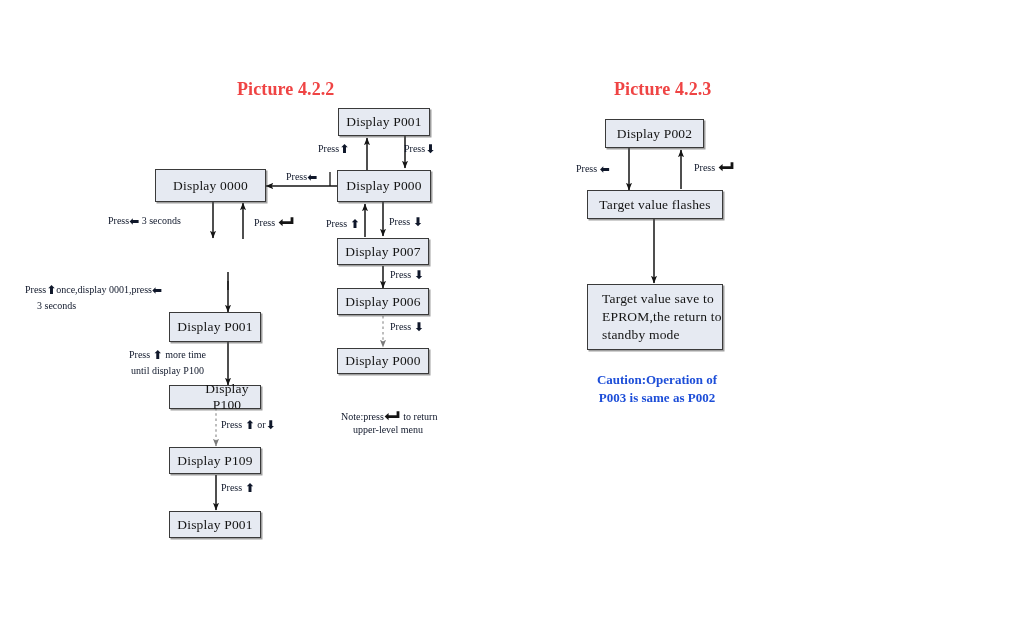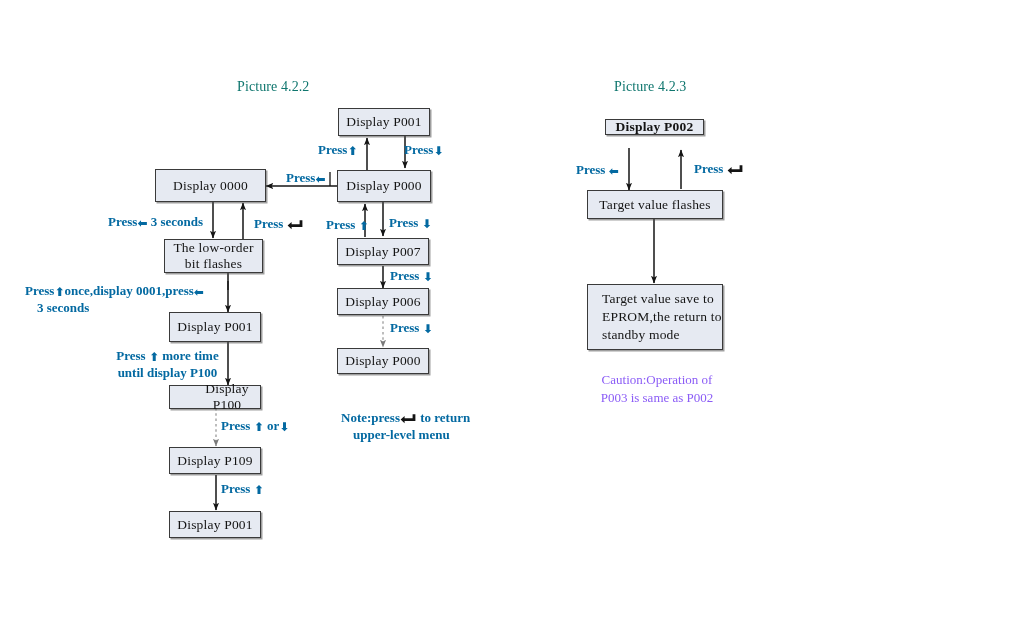--- a/index.html
+++ b/index.html
@@ -44,45 +44,44 @@
     color: #141414;
   }
   .node.left-align {
     justify-content: flex-start;
     text-align: left;
     padding-left: 14px;
     line-height: 1.32;
   }
   .title {
     position: absolute;
-    font-weight: normal;
-    font-size: 14px;
+    font-weight: bold;
+    font-size: 18px;
     letter-spacing: 0.1px;
     white-space: nowrap;
-    color: #0f766e;
+    color: #ef4444;
   }
   .lbl {
     position: absolute;
-    font-size: 13px;
+    font-size: 10px;
     white-space: nowrap;
-    color: #0369a1;
+    color: #0f172a;
     line-height: 1.3;
-    font-weight: bold;
   }
   .lbl.two-line {
     white-space: normal;
   }
   .caution {
     position: absolute;
-    font-weight: normal;
+    font-weight: bold;
     font-size: 13px;
     line-height: 1.35;
     text-align: center;
     white-space: nowrap;
-    color: #8b5cf6;
+    color: #1d4ed8;
   }
   .glyph {
     display: inline-block;
     vertical-align: -0.06em;
     font-family: "DejaVu Sans", sans-serif;
     font-size: 12px;
     font-weight: bold;
   }
   .glyph.up::before   { content: "\2B06"; }
   .glyph.down::before { content: "\2B07"; }
@@ -148,22 +147,20 @@
   </svg>
 
   <div class="title" style="left:237px; top:79px;">Picture 4.2.2</div>
 
   <div class="node" style="left:338px; top:108px; width:92px; height:28px;">Display P001</div>
 
   <div class="node" style="left:337px; top:170px; width:94px; height:32px;">Display P000</div>
 
   <div class="node" style="left:155px; top:169px; width:111px; height:33px;">Display 0000</div>
 
-  <div class="node" style="left:164px; top:239px; width:99px; height:34px; white-space:pre-line;">The low-order
-bit flashes</div>
 
   <div class="node" style="left:169px; top:312px; width:92px; height:30px;">Display P001</div>
 
   <div class="node" style="left:169px; top:385px; width:92px; height:24px;padding-left:24px;">Display P100</div>
 
   <div class="node" style="left:169px; top:447px; width:92px; height:27px;">Display P109</div>
 
   <div class="node" style="left:169px; top:511px; width:92px; height:27px;">Display P001</div>
 
   <div class="node" style="left:337px; top:238px; width:92px; height:27px;">Display P007</div>
@@ -246,21 +243,21 @@
       <svg viewBox="0 0 17 11" width="17" height="11" xmlns="http://www.w3.org/2000/svg">
         <path d="M15.4,1.2 L15.4,8.0 L4.6,8.0 L4.6,10.2 L0.6,6.6 L4.6,3.0 L4.6,5.2 L12.6,5.2 L12.6,1.2 Z" fill="#141414"></path>
       </svg>
     </span>
     <span>to return</span><br>
     <span style="padding-left:12px;margin-top:26px;">upper-level menu</span>
   </div>
 
   <div class="title" style="left:614px; top:79px;">Picture 4.2.3</div>
 
-  <div class="node" style="left:605px; top:119px; width:99px; height:16px;font-weight:bold;">Display P002</div>
+  <div class="node" style="left:605px; top:119px; width:99px; height:29px;">Display P002</div>
 
   <div class="node" style="left:587px; top:190px; width:136px; height:29px;">Target value flashes</div>
 
   <div class="node left-align" style="left:587px; top:284px; width:136px; height:66px; white-space:pre-line;">Target value save to
 EPROM,the return to
 standby mode</div>
 
   <div class="lbl" style="left:576px; top:162px;">
     <span>Press</span>
     <span class="glyph left"></span>

